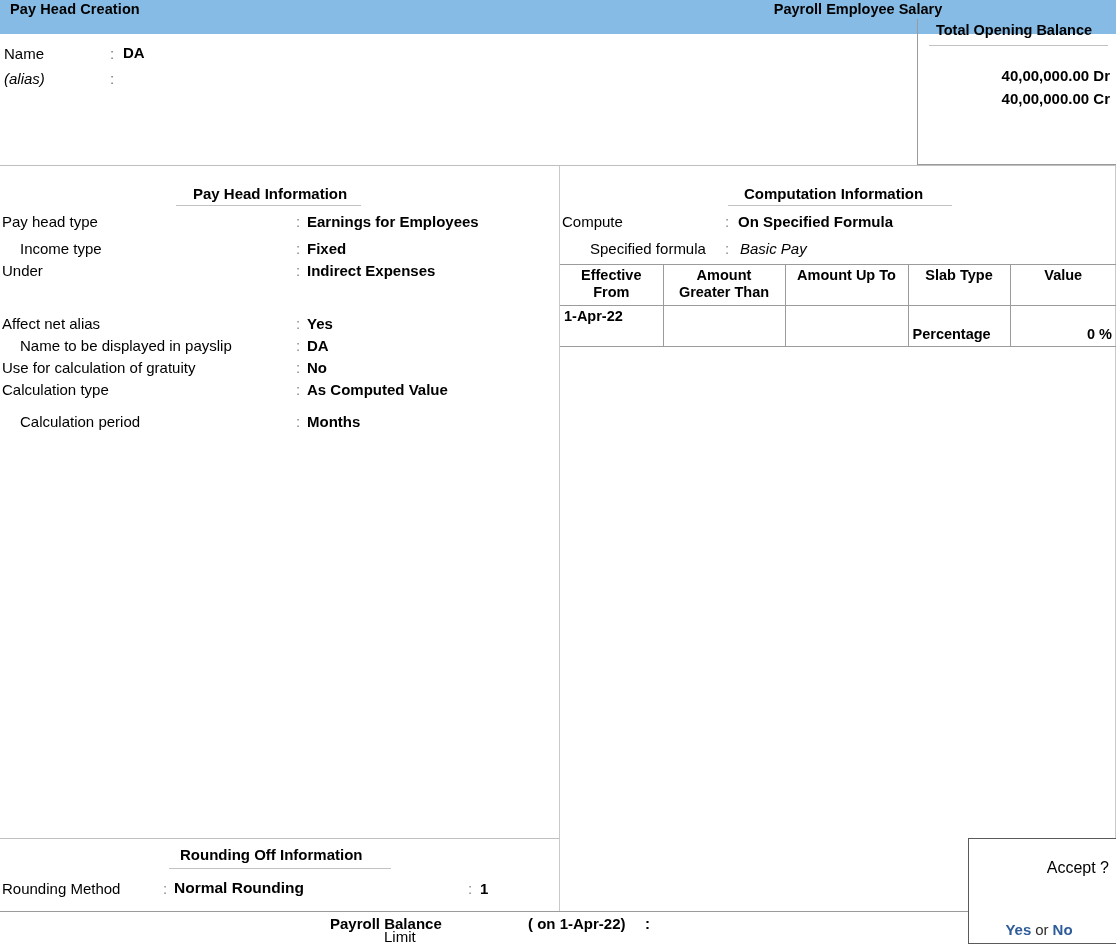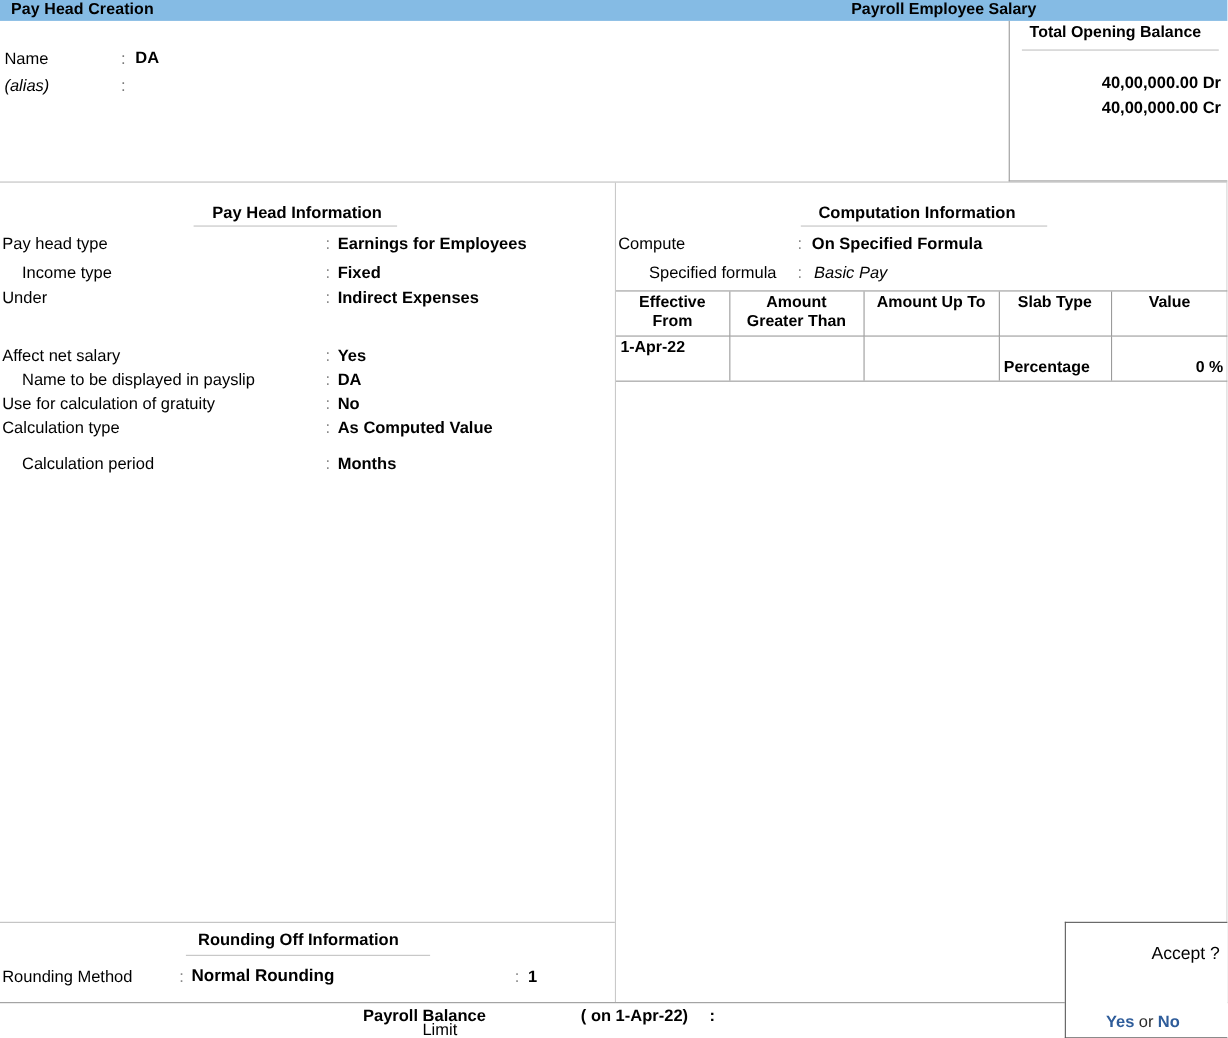--- a/index.html
+++ b/index.html
@@ -15,21 +15,21 @@
     font-family: "Liberation Sans", sans-serif;
     font-size: 15px;
     color: #000000;
     -webkit-font-smoothing: antialiased;
   }
 
   
   .titlebar {
     position: absolute;
     left: 0; top: 0;
-    width: 1116px; height: 19px;
+    width: 1116px; height: 34px;
     background: #85bbe4;
   }
   .titlebar .tb-left {
     position: absolute;
     left: 10px; top: 1px;
     font-weight: bold;
     font-size: 14.5px;
     letter-spacing: 0.1px;
     white-space: nowrap;
   }
@@ -317,21 +317,21 @@
 <span class="row-value" style="left:307px; top:213px;">Earnings for Employees</span>
 
 <span class="row-label" style="left:20px; top:240px;">Income type</span>
 <span class="row-colon" style="left:296px; top:240px;">:</span>
 <span class="row-value" style="left:307px; top:240px;">Fixed</span>
 
 <span class="row-label" style="left:2px; top:262px;">Under</span>
 <span class="row-colon" style="left:296px; top:262px;">:</span>
 <span class="row-value" style="left:307px; top:262px;">Indirect Expenses</span>
 
-<span class="row-label" style="left:2px; top:315px;">Affect net salary</span>
+<span class="row-label" style="left:2px; top:315px;">Affect net alias</span>
 <span class="row-colon" style="left:296px; top:315px;">:</span>
 <span class="row-value" style="left:307px; top:315px;">Yes</span>
 
 <span class="row-label" style="left:20px; top:337px;">Name to be displayed in payslip</span>
 <span class="row-colon" style="left:296px; top:337px;">:</span>
 <span class="row-value" style="left:307px; top:337px;">DA</span>
 
 <span class="row-label" style="left:2px; top:359px;">Use for calculation of gratuity</span>
 <span class="row-colon" style="left:296px; top:359px;">:</span>
 <span class="row-value" style="left:307px; top:359px;">No</span>

